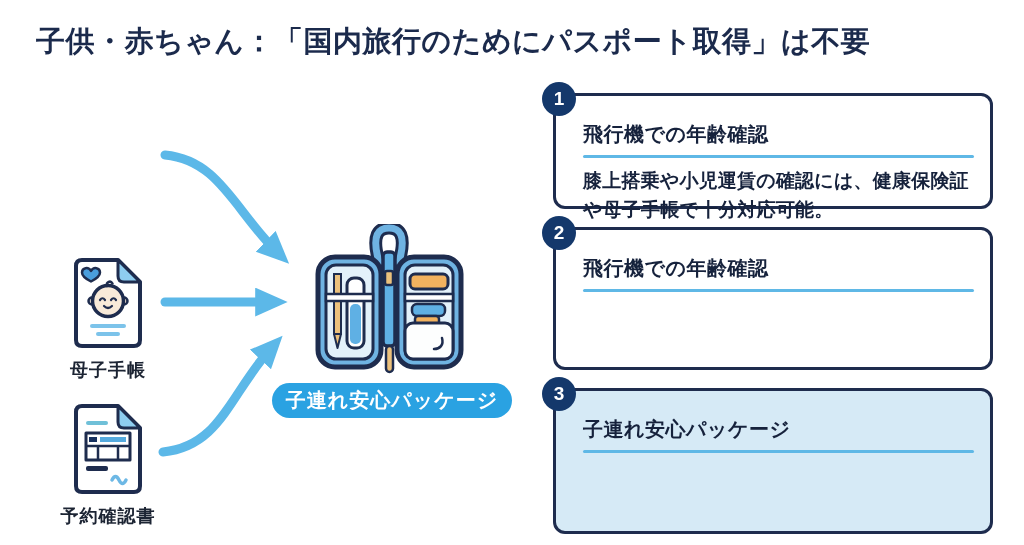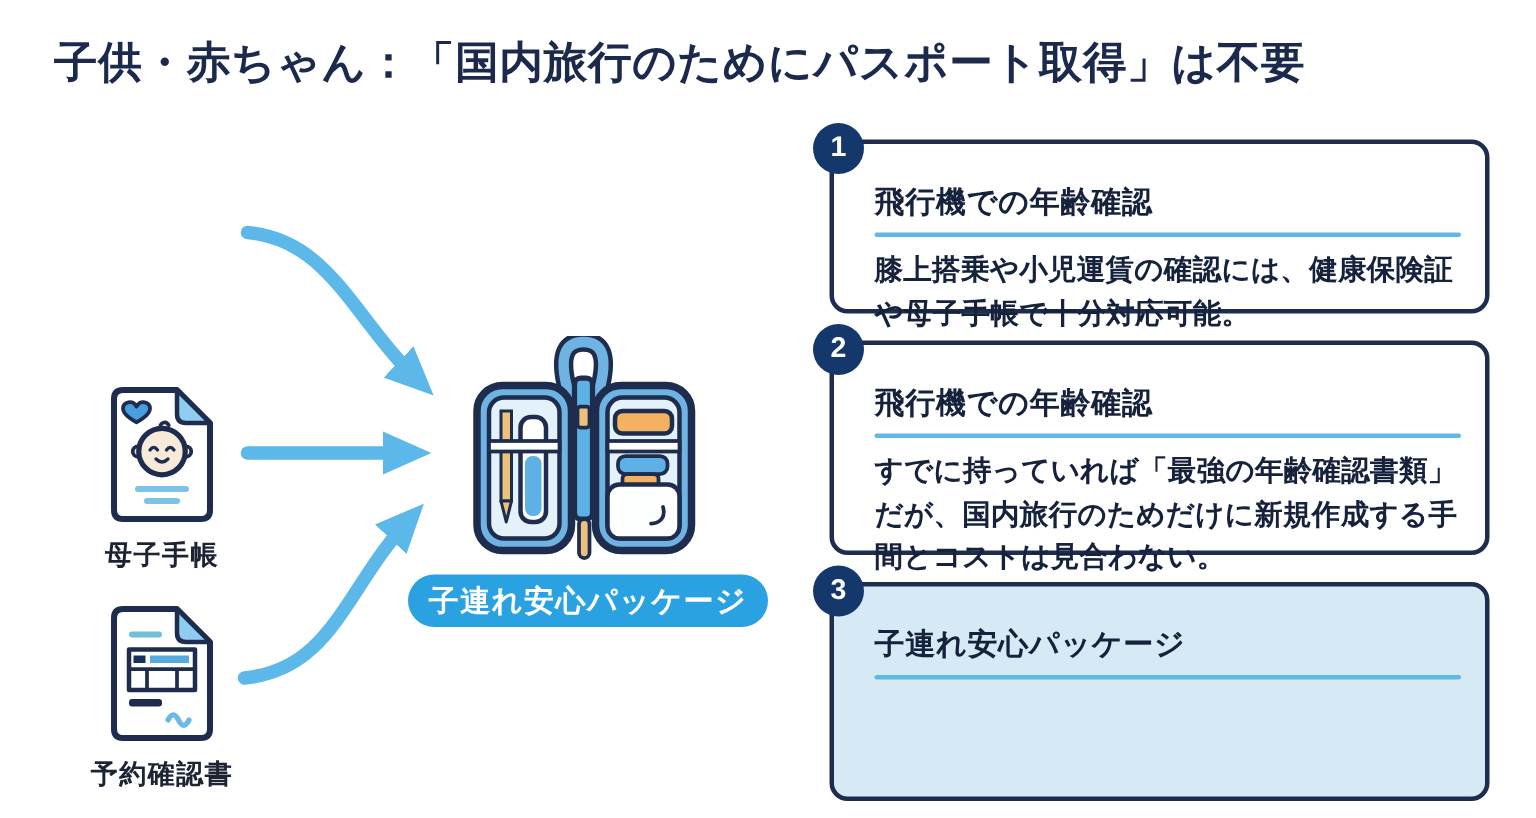--- a/index.html
+++ b/index.html
@@ -151,21 +151,20 @@
     <div class="point-badge">1</div>
     <div class="point-heading">飛行機での年齢確認</div>
     <div class="point-divider"></div>
     <div class="point-body">膝上搭乗や小児運賃の確認には、健康保険証や母子手帳で十分対応可能。</div>
   </div>
 
   <div class="point-box pb-2">
     <div class="point-badge">2</div>
     <div class="point-heading">飛行機での年齢確認</div>
     <div class="point-divider"></div>
-    <div class="point-body">すでに持っていれば「最強の年齢確認書類」だが、国内旅行のためだけに新規作成する手間とコストは見合わない。</div>
   </div>
 
   <div class="point-box pb-3 highlight">
     <div class="point-badge">3</div>
     <div class="point-heading">子連れ安心パッケージ</div>
     <div class="point-divider"></div>
   </div>
 
 </div>
 

